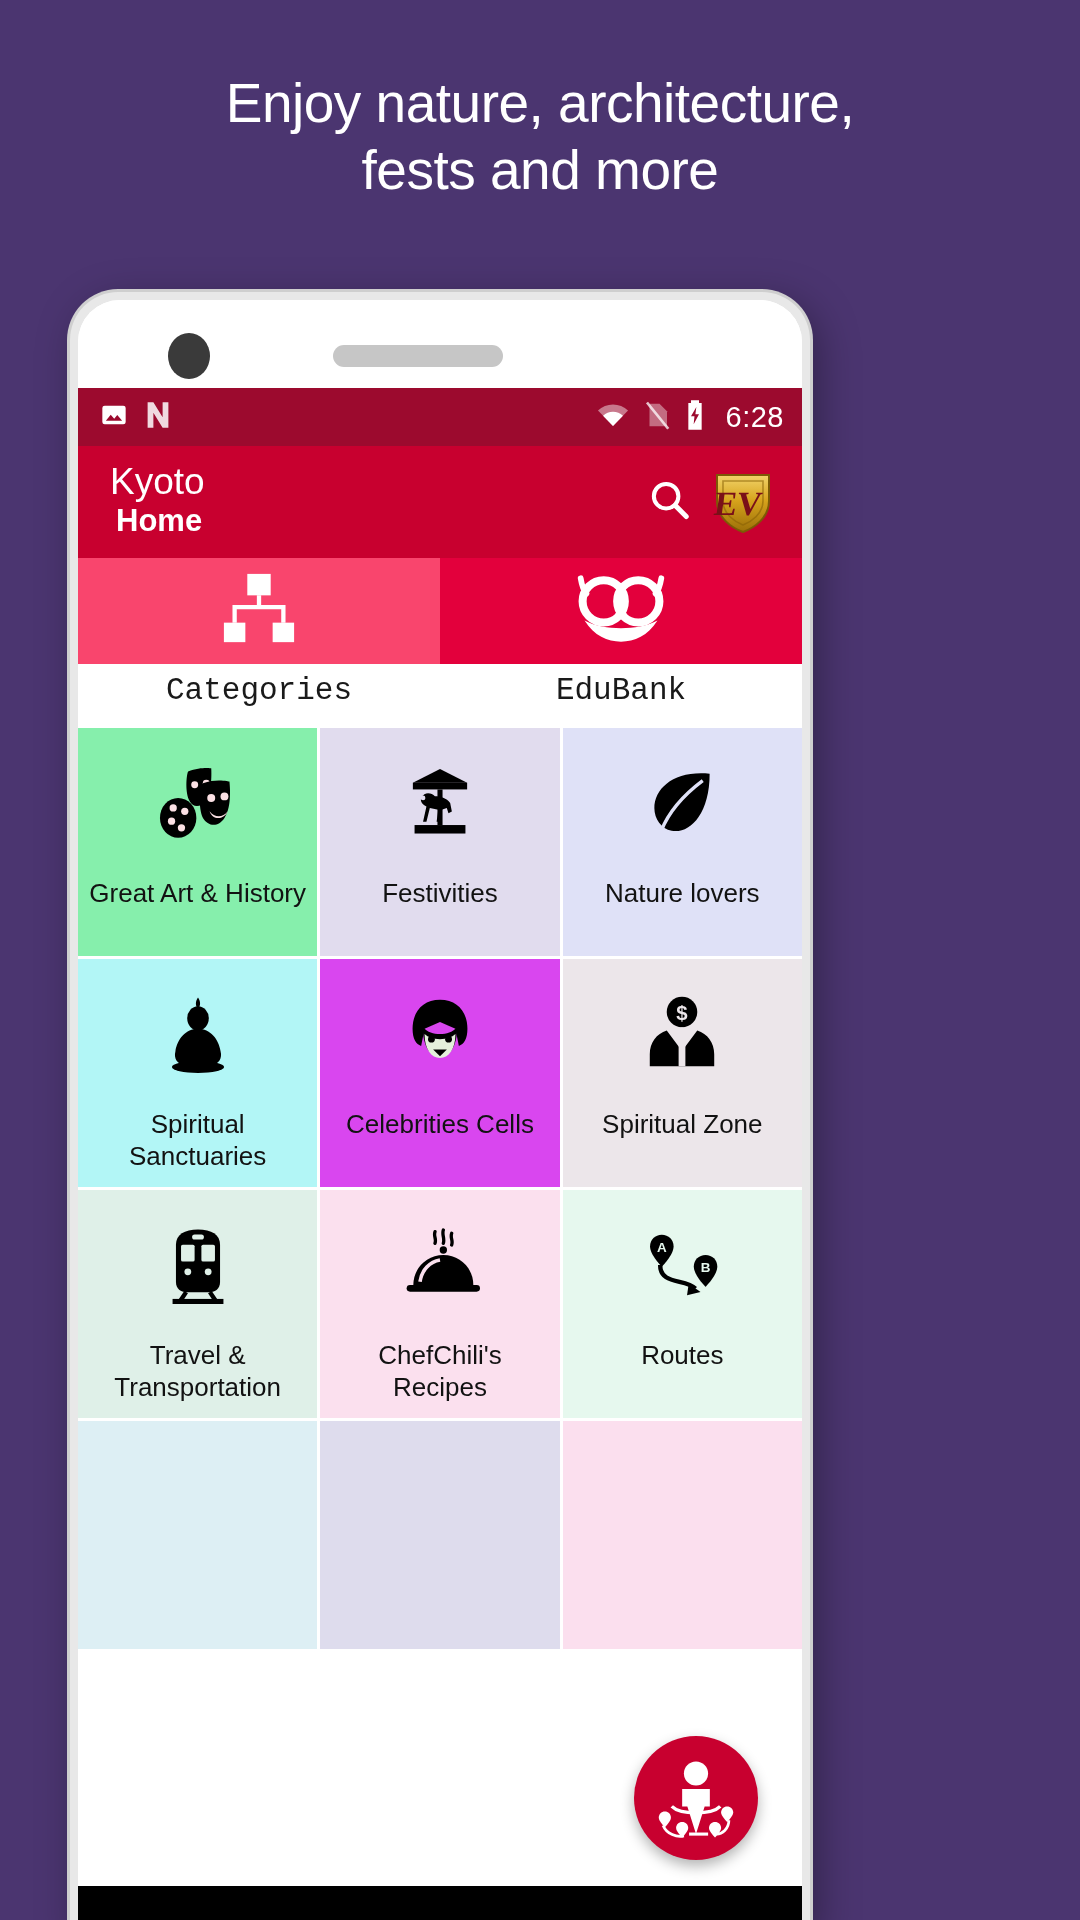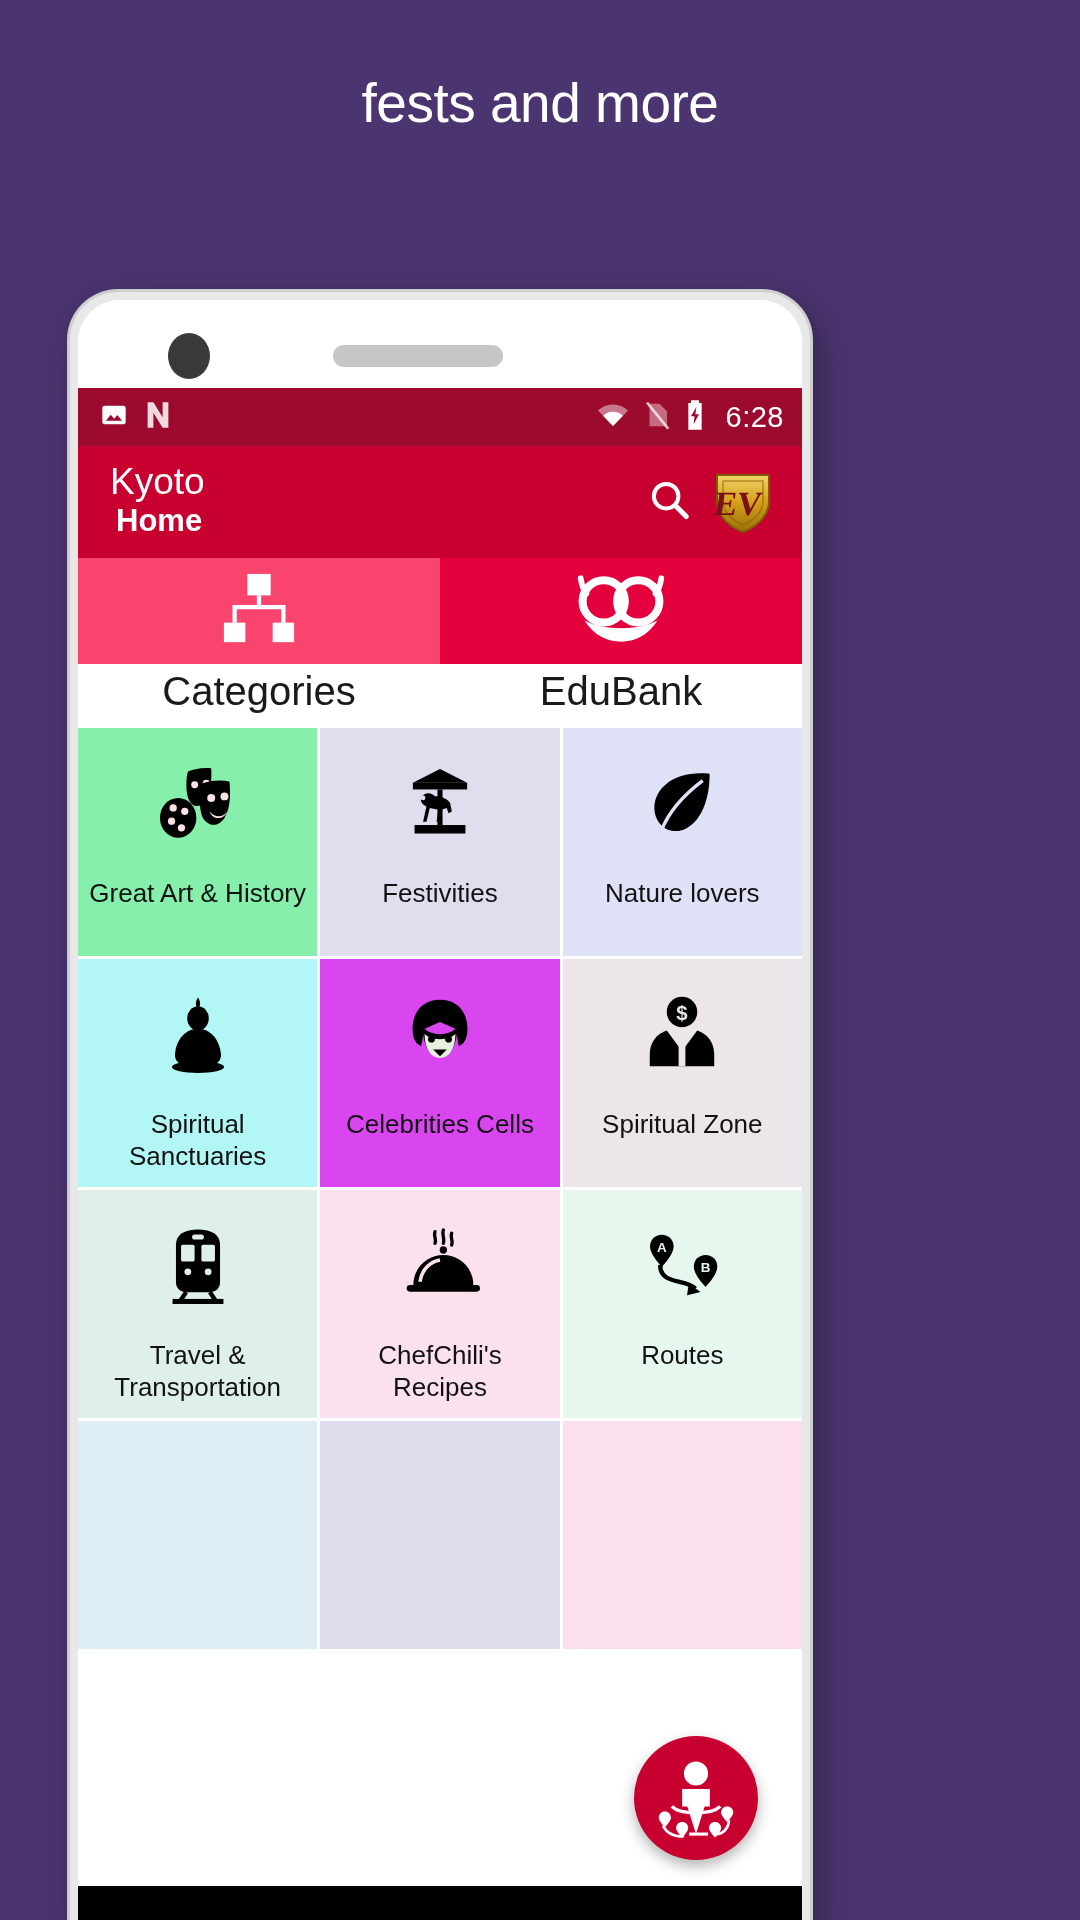--- a/index.html
+++ b/index.html
@@ -145,23 +145,24 @@
     display: flex;
     align-items: center;
     justify-content: center;
   }
   .tab-icon-cell.active { background: #f9456d; }
   .tab-icon-cell.inactive { background: #e3003c; }
   .tab-label-row { display: flex; height: 62px; background: #ffffff; }
   .tab-label {
     flex: 1;
     text-align: center;
-    font-size: 40px;
+    font-size: 31px;
     color: #1a1a1a;
     line-height: 54px;
+    font-family: Liberation Mono, monospace;
   }
 
   
   .grid {
     display: grid;
     grid-template-columns: repeat(3, 1fr);
     grid-auto-rows: 228px;
     gap: 3px;
     background: #ffffff;
     padding-top: 2px;
@@ -212,20 +213,21 @@
     bottom: 0;
     width: 724px;
     height: 46px;
     background: #000000;
   }
 </style>
 </head>
 <body>
 
 <div class="promo-headline">
+  <span class="line">Enjoy nature, architecture,</span>
   <span class="line">fests and more</span>
 </div>
 
 <div class="phone-frame">
   <div class="phone-inner">
 
     <div class="bezel-top">
       <div class="camera-dot"></div>
       <div class="speaker-bar"></div>
     </div>

